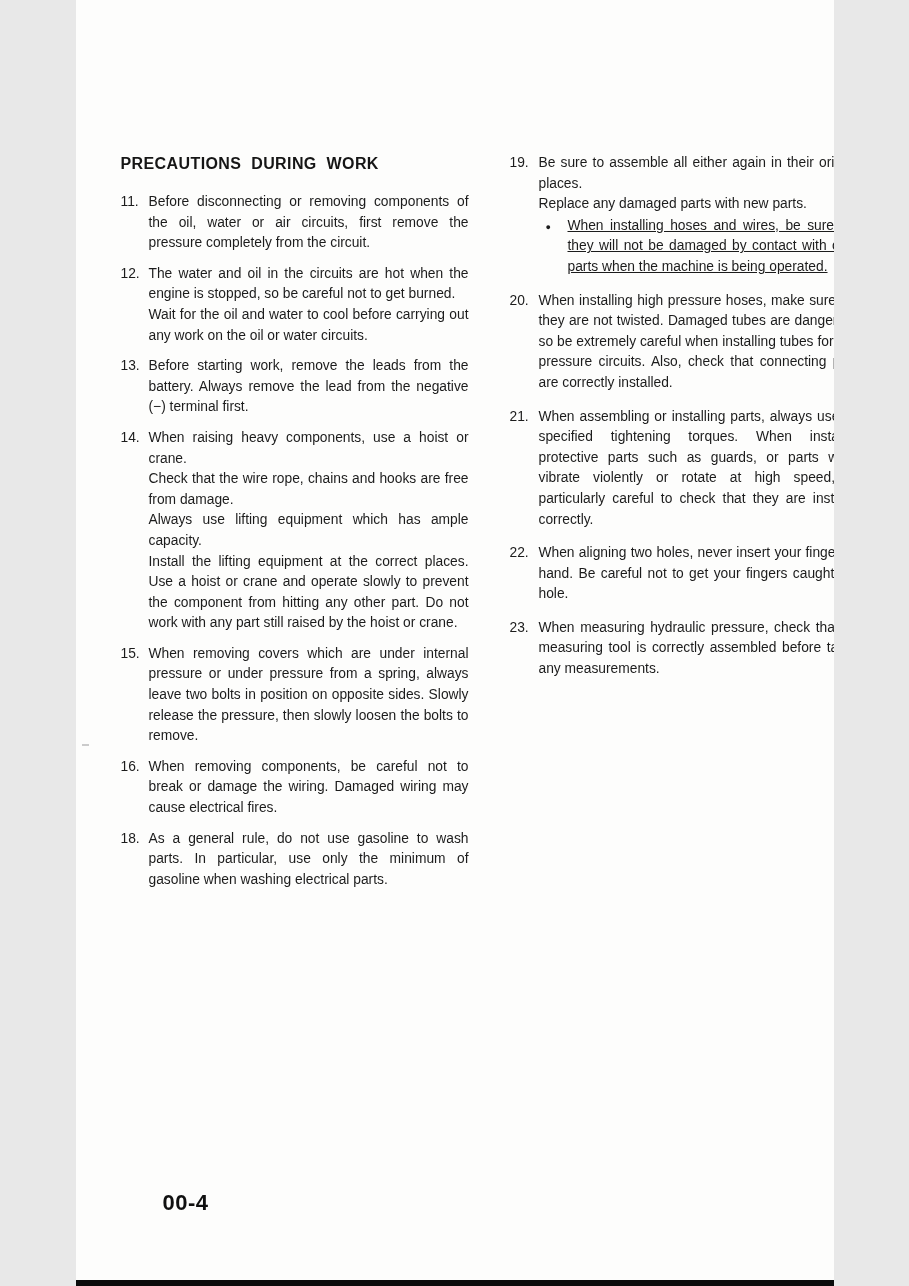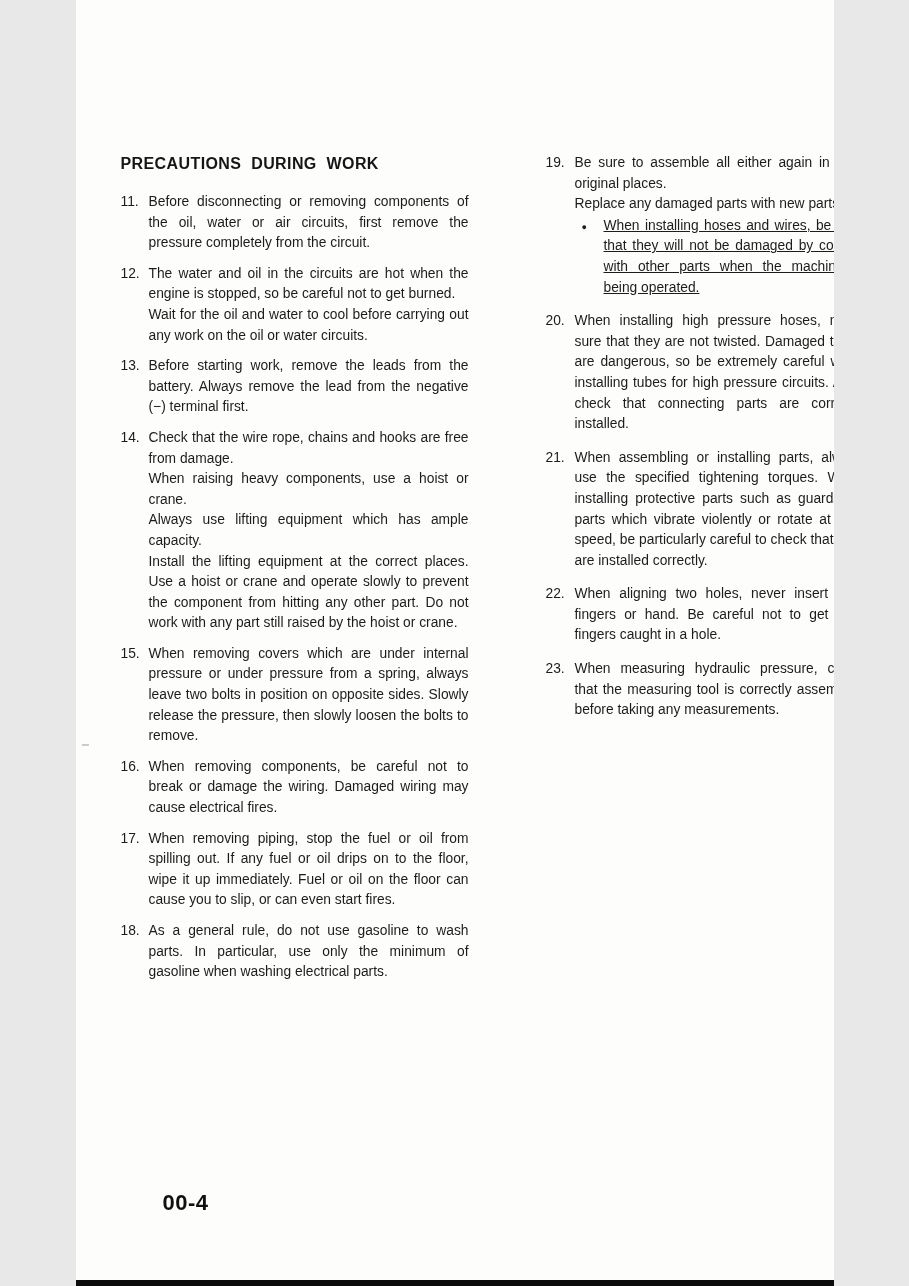--- a/index.html
+++ b/index.html
@@ -15,21 +15,21 @@
   .heading {
     position:absolute; left:45px; top:155px;
     font-size:16px; font-weight:bold;
     letter-spacing:0.4px; word-spacing:5px;
     color:#161616;
   }
   .col { position:absolute; font-size:13.8px; line-height:20.6px; }
   .col-left  { left:45px;  top:192px; width:348px; }
   .col-right { left:434px; top:153px; width:354px; }
   .item { display:flex; margin-bottom:10px; }
-  .col-right .item { margin-bottom:13px;margin-left:36px; }
+  .col-right .item { margin-bottom:13px; }
   .num { flex:none; width:28px; }
   .col-right .num { width:29px; }
   .body { flex:1; min-width:0; }
   .body p { margin:0; text-align:justify; }
   .bullet-row { display:flex; padding-left:7px; margin-top:1px; }
   .bullet-glyph { flex:none; width:22px; font-size:9px; line-height:20.6px; padding-top:1px; }
   .bullet-row p { flex:1; margin:0; text-align:justify;text-decoration:underline; }
   .page-number {
     position:absolute; left:42px; top:1190px;
     font-size:22px; font-weight:600; letter-spacing:0.5px; color:#101010;margin-left:45px;
@@ -112,47 +112,41 @@
     <div class="item">
       <span class="num">13.</span>
       <div class="body">
         <p>Before starting work, remove the leads from the battery. Always remove the lead from the negative (−) terminal first.</p>
       </div>
     </div>
 
     <div class="item">
       <span class="num">14.</span>
       <div class="body">
+        <p>When raising heavy components, use a hoist or crane.</p>
         <p>Check that the wire rope, chains and hooks are free from damage.</p>
-        <p>When raising heavy components, use a hoist or crane.</p>
         <p>Always use lifting equipment which has ample capacity.</p>
         <p>Install the lifting equipment at the correct places. Use a hoist or crane and operate slowly to prevent the component from hitting any other part. Do not work with any part still raised by the hoist or crane.</p>
       </div>
     </div>
 
     <div class="item">
       <span class="num">15.</span>
       <div class="body">
         <p>When removing covers which are under internal pressure or under pressure from a spring, always leave two bolts in position on opposite sides. Slowly release the pressure, then slowly loosen the bolts to remove.</p>
       </div>
     </div>
 
     <div class="item">
       <span class="num">16.</span>
       <div class="body">
         <p>When removing components, be careful not to break or damage the wiring. Damaged wiring may cause electrical fires.</p>
       </div>
     </div>
 
-    <div class="item">
-      <span class="num">17.</span>
-      <div class="body">
-        <p>When removing piping, stop the fuel or oil from spilling out. If any fuel or oil drips on to the floor, wipe it up immediately. Fuel or oil on the floor can cause you to slip, or can even start fires.</p>
-      </div>
-    </div>
 
     <div class="item">
       <span class="num">18.</span>
       <div class="body">
         <p>As a general rule, do not use gasoline to wash parts. In particular, use only the minimum of gasoline when washing electrical parts.</p>
       </div>
     </div>
 
   </div>
 

